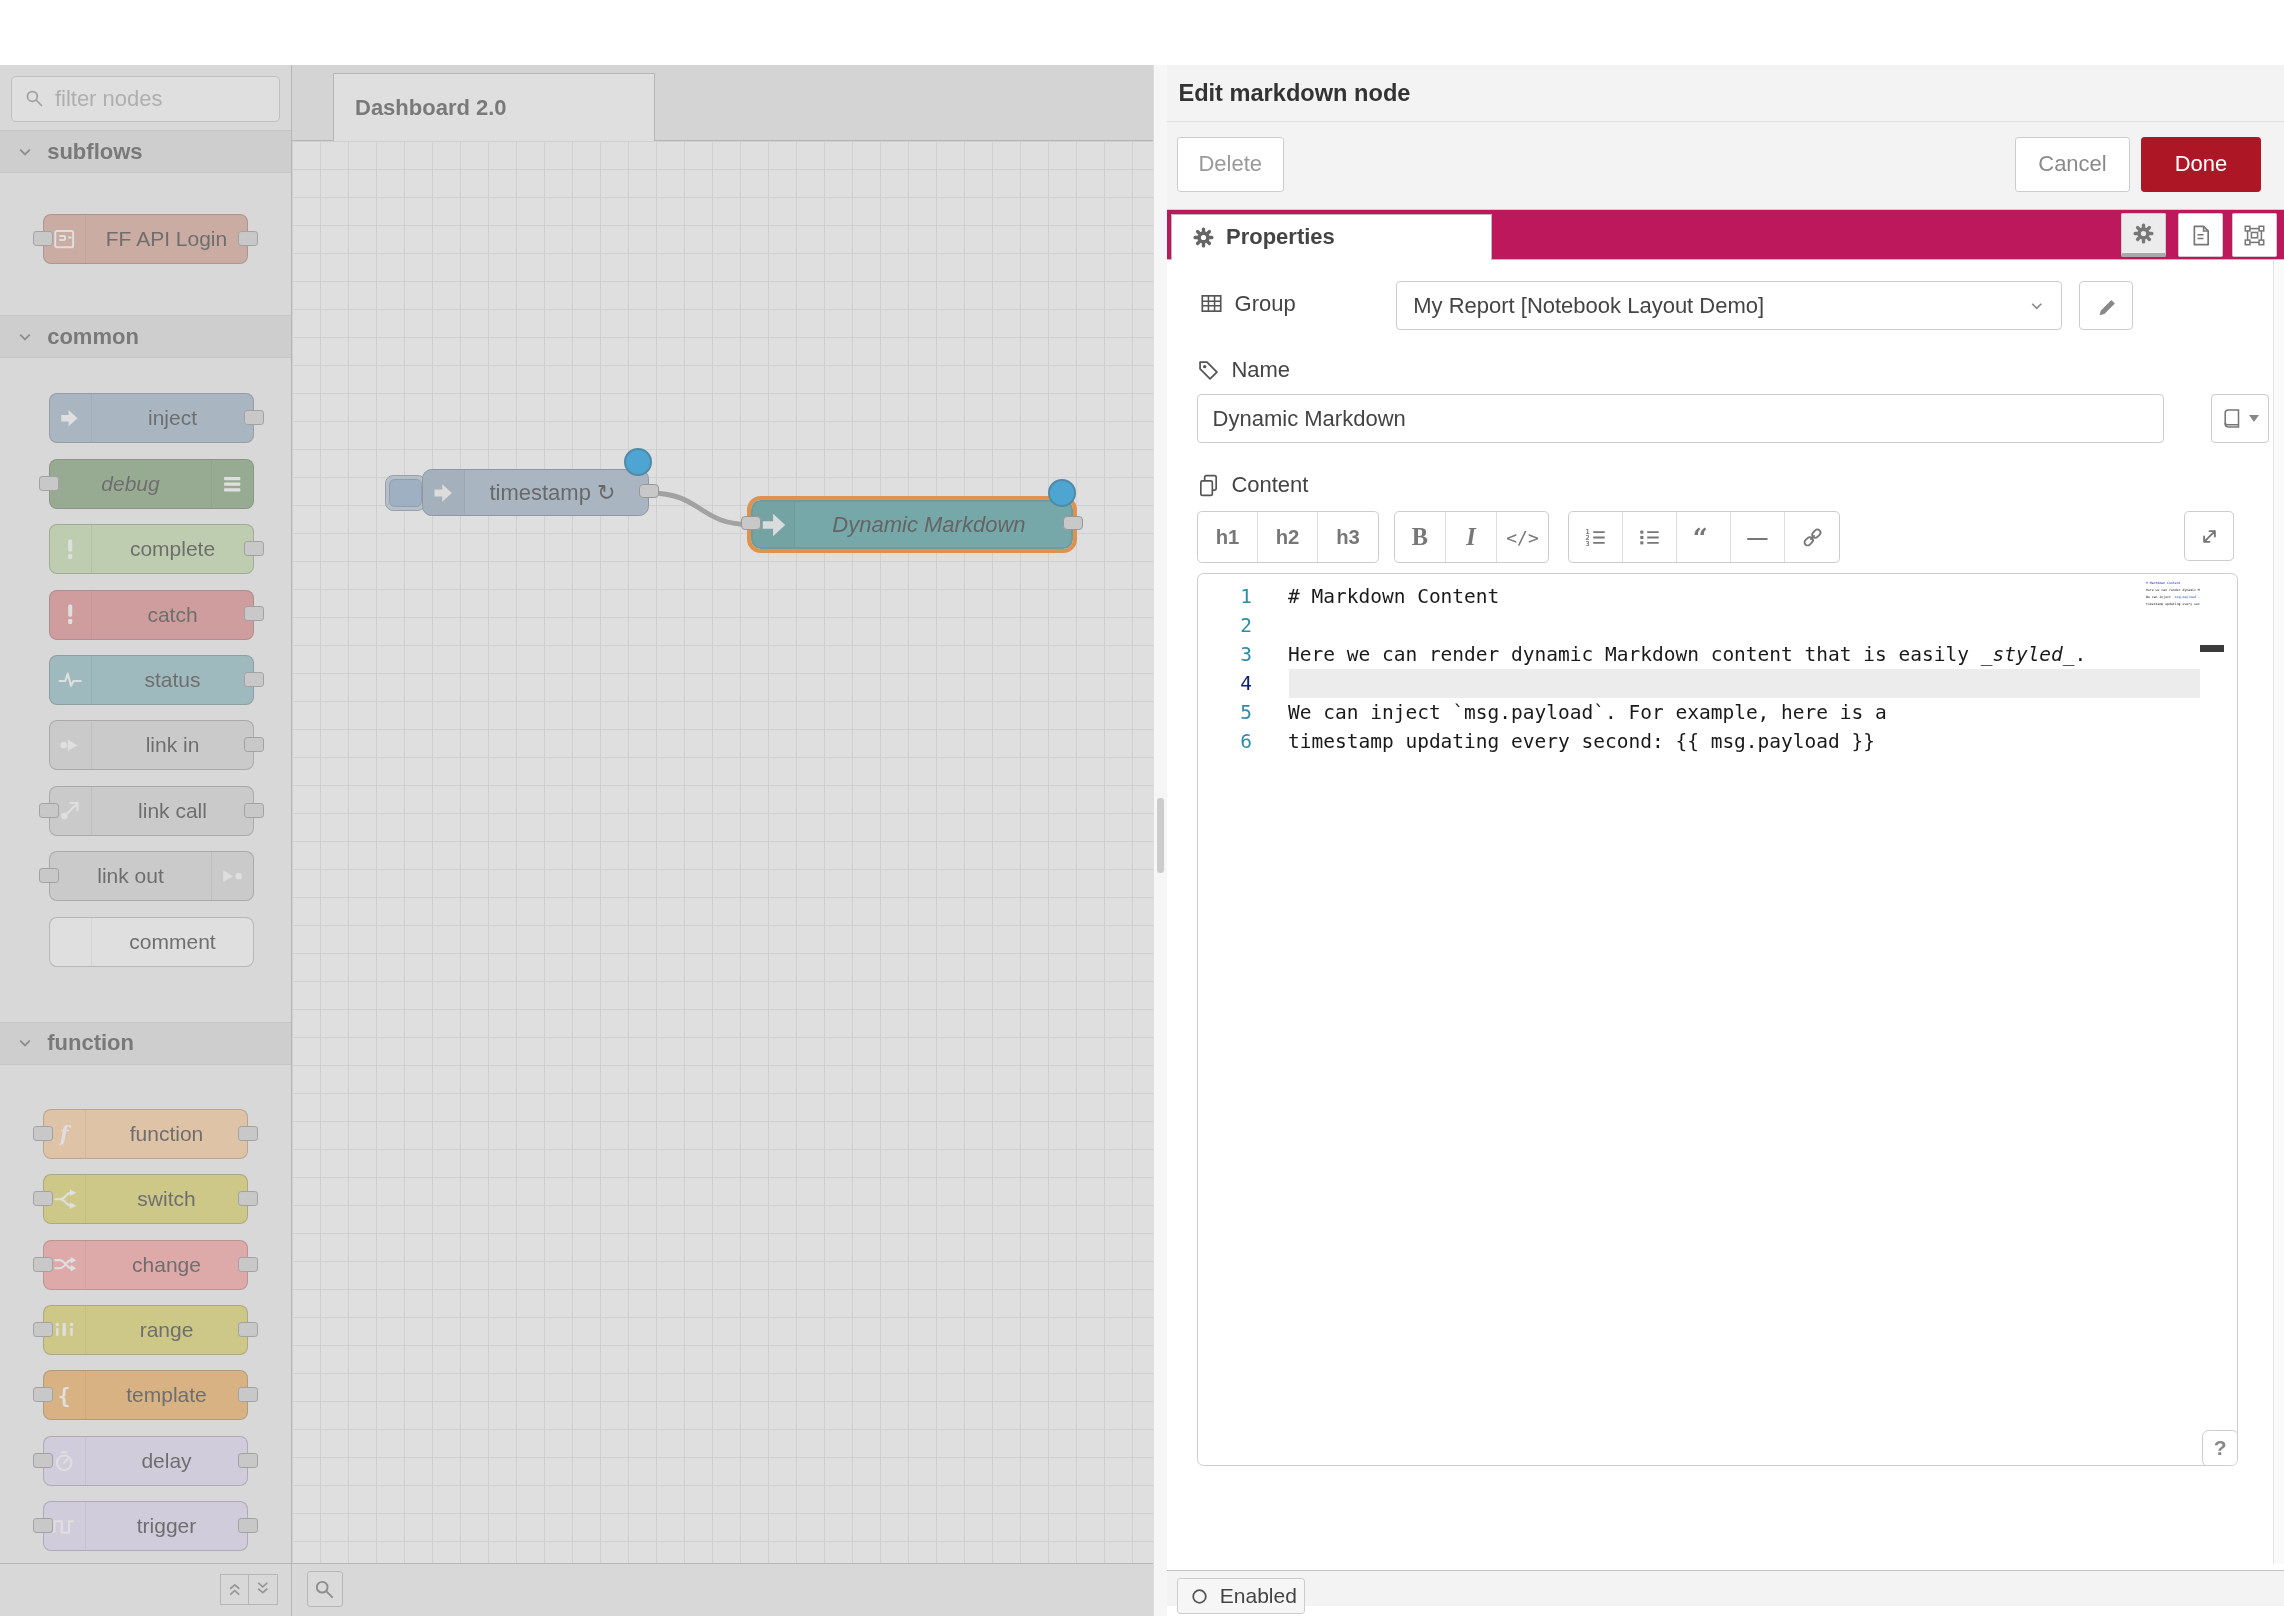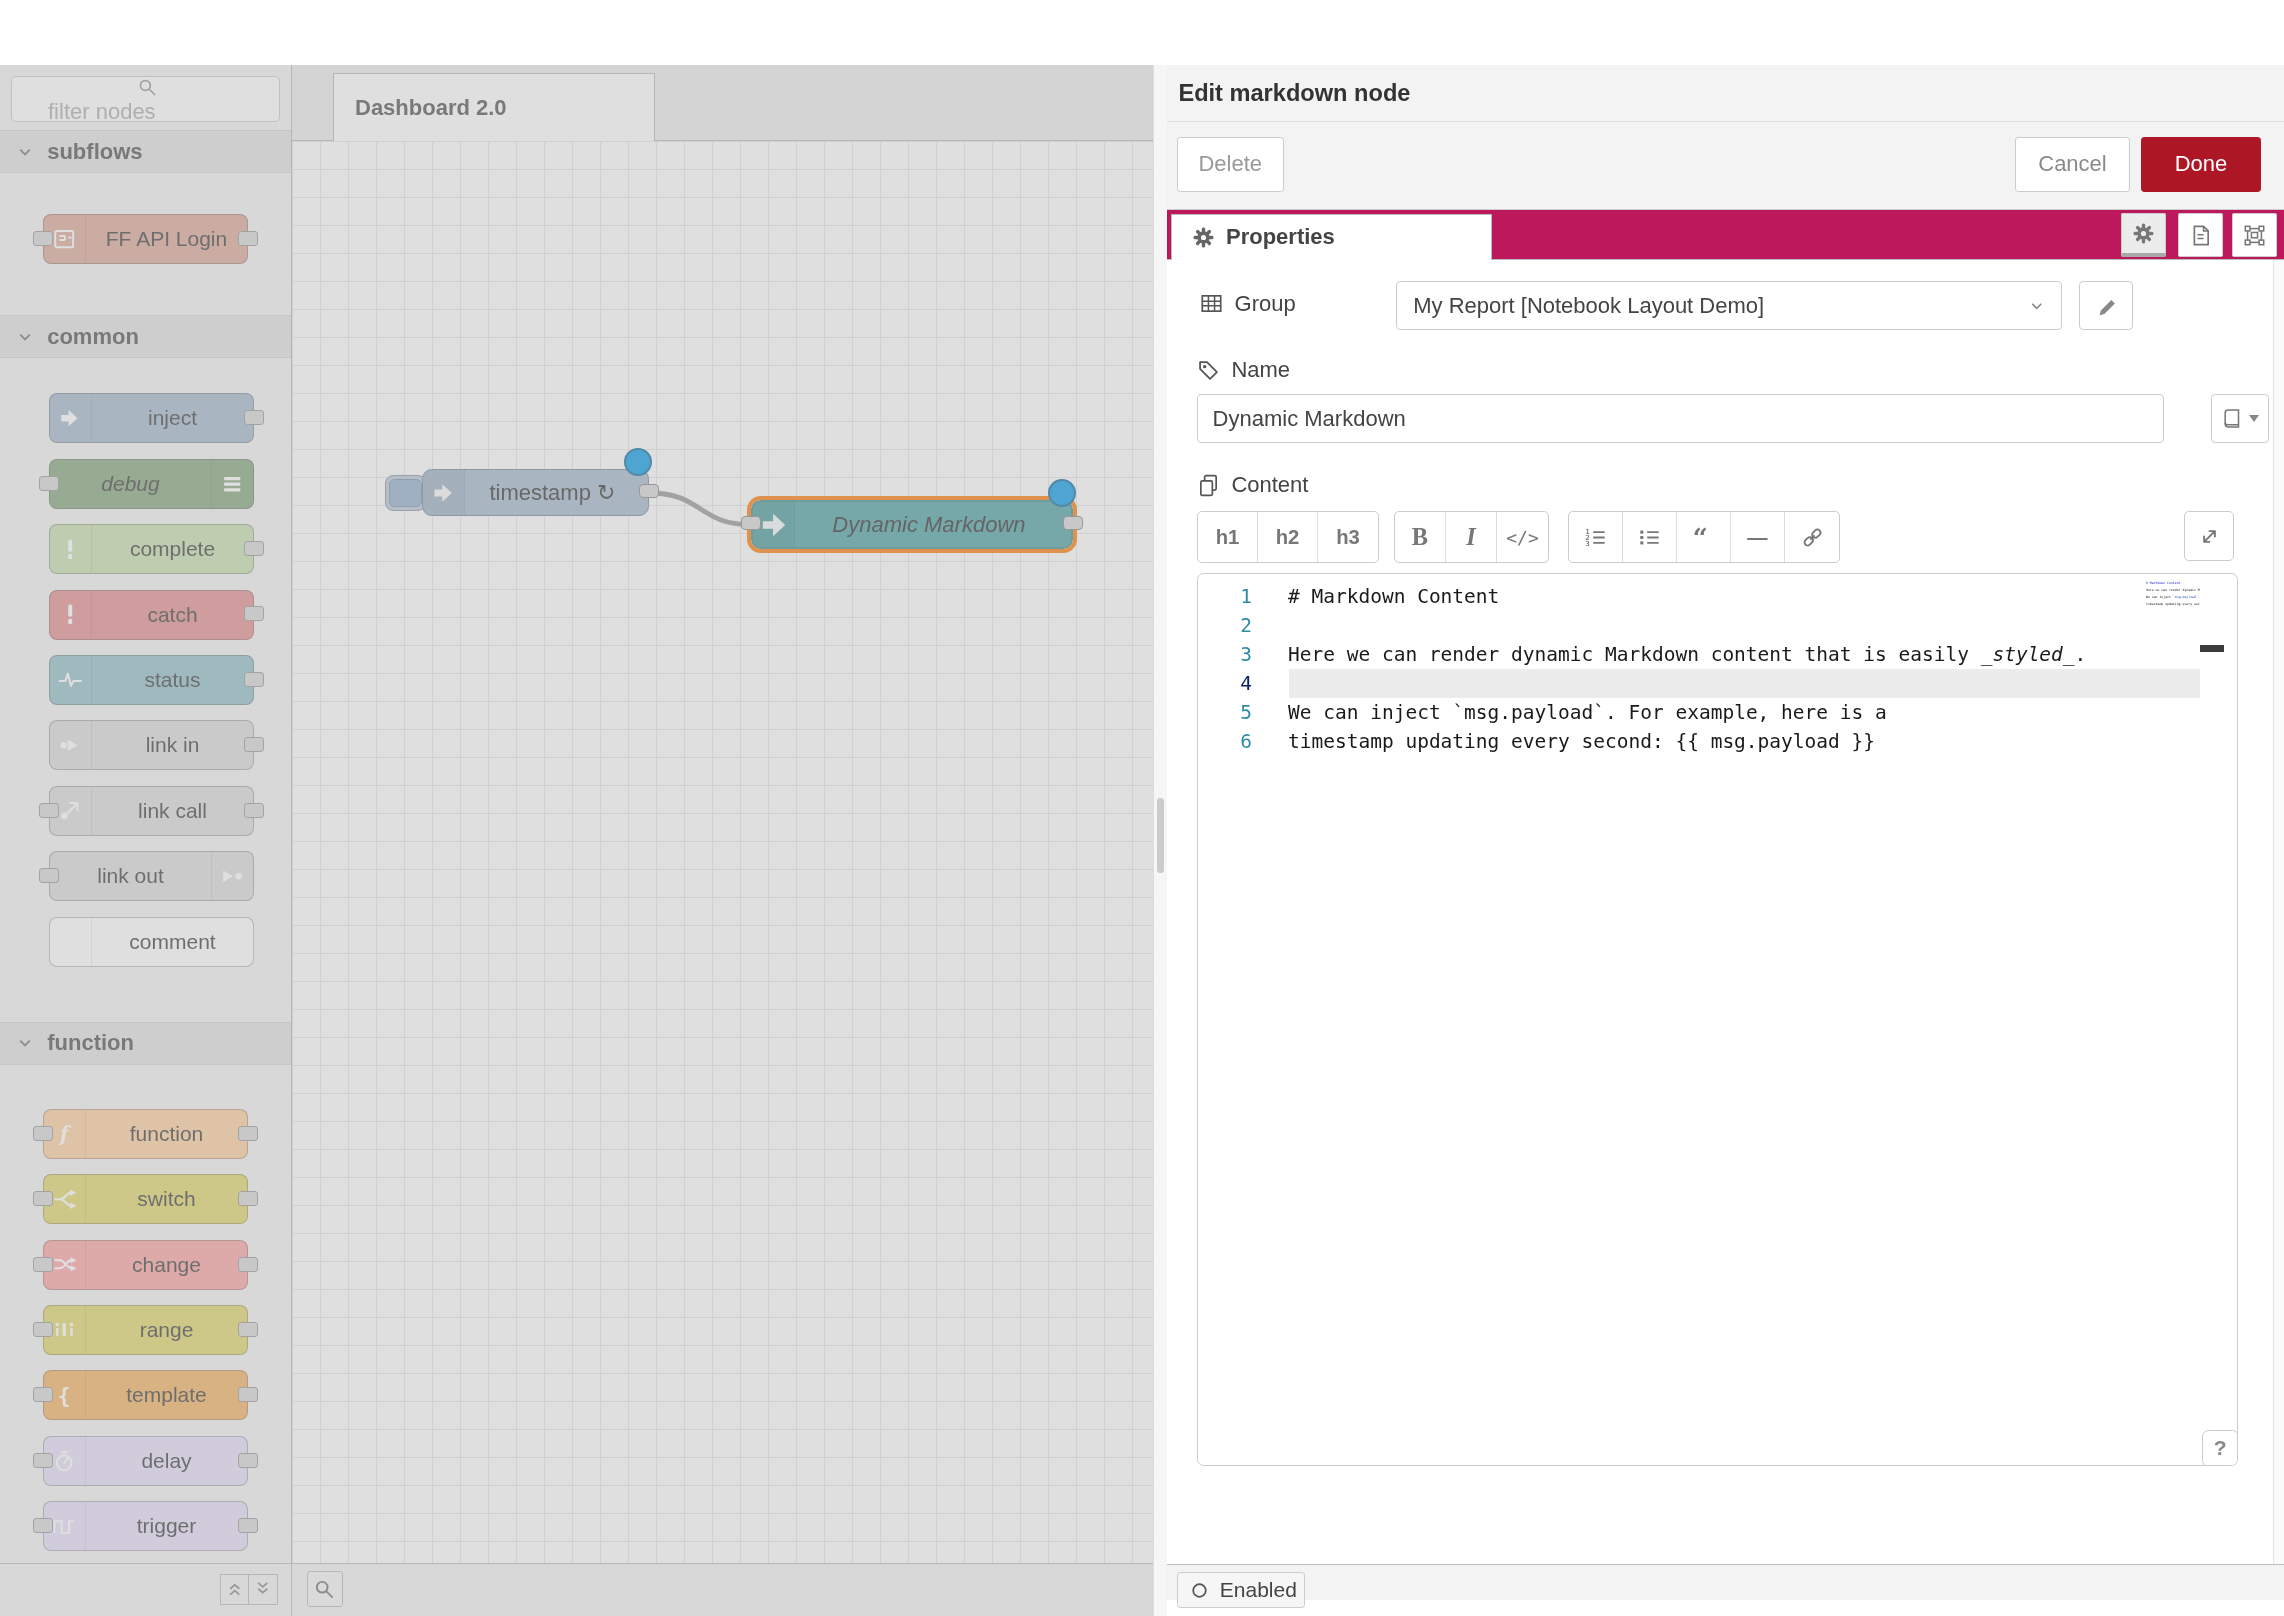--- a/index.html
+++ b/index.html
@@ -8,21 +8,21 @@
   
   #hdr{position:absolute;left:0;top:0;right:0;height:65px;background:#3d3d3d;z-index:60;display:flex;align-items:center;}
   #hdr .logo{margin-left:23px;}
   #hdr .app-title{color:#dcdcdc;font-size:25px;font-weight:500;margin-left:14.6px;letter-spacing:0.4px;}
   
   #left{position:absolute;left:0;top:65px;width:1153px;bottom:0;overflow:hidden;}
   #left::after{content:"";position:absolute;inset:0;background:rgba(175,175,175,.4);z-index:40;pointer-events:none;}
   
   #palette{position:absolute;left:0;top:0;bottom:0;width:292px;background:#f3f3f3;border-right:0.8px solid #bbb;box-sizing:border-box;}
   #pal-filter{position:absolute;left:0;top:0;height:65px;right:0;border-bottom:0.8px solid #ddd;background:#f3f3f3;}
-  #pal-filter .searchbox{position:absolute;left:11.4px;right:11.4px;top:10.6px;height:44px;background:#fff;border:0.8px solid #ccc;border-radius:4.9px;display:flex;align-items:center;color:#aaa;flex-direction:column;}
+  #pal-filter .searchbox{position:absolute;left:11.4px;right:11.4px;top:10.6px;height:44px;background:#fff;border:0.8px solid #ccc;border-radius:4.9px;display:flex;align-items:center;color:#aaa;}
   #pal-filter .searchbox .sicon{margin:0 8.1px 0 11.4px;color:#999;}
   #pal-filter input{border:0;outline:0;background:transparent;font-size:22px;color:#888;font-family:"Liberation Sans",sans-serif;width:195px;}
   #pal-filter input::placeholder{color:#b0b0b0;}
   #pal-body{position:absolute;left:0;right:0;top:65px;bottom:52px;overflow:hidden;background:#f3f3f3;}
   .pal-header{height:41px;background:#e3e3e3;border-top:0.8px solid #d6d6d6;border-bottom:0.8px solid #d6d6d6;display:flex;align-items:center;color:#555;}
   .pal-header .chev{margin:0 13px 0 16.2px;color:#777;}
   .pal-header .ptitle{font-weight:bold;font-size:22px;}
   .pal-items{padding:41px 0 36px 0;}
   #sec-common .pal-items{padding:35px 0 40px 12px;}
   #sec-function .pal-items{padding:44px 0 0 0;}
@@ -127,21 +127,21 @@
   .tok-code{color:#2a4fc0;}
   .tok-tpl{color:#c22525;}
   .tok-em{font-style:italic;}
   #minimap{position:absolute;right:37px;top:6.5px;width:54px;font-family:"DejaVu Sans Mono",monospace;font-size:3.2px;line-height:4.9px;color:#222;overflow:hidden;white-space:nowrap;}
   #minimap .mrow{margin-bottom:2.4px;overflow:hidden;}
   #minimap .mblue{color:#1414d6;}
   #minimap .mcode{color:#2a4fc0;}
   #scroll-dash{position:absolute;right:13px;top:71px;width:24.4px;height:7.3px;background:#3c3c3c;}
   #btn-editor-help{position:absolute;right:-1.6px;bottom:-1.6px;width:37px;height:37px;border:1.6px solid #ccc;border-radius:6.5px;background:#fff;box-sizing:border-box;display:flex;align-items:center;justify-content:center;color:#888;font-size:21px;font-weight:bold;}
   #panel-scroll-groove{position:absolute;right:0;top:195px;bottom:52px;width:9.7px;background:#fafafa;border-left:0.8px solid #e3e3e3;}
-  #panel-footer{position:absolute;left:0;right:0;bottom:16px;height:36px;background:#f3f3f3;border-top:0.8px solid #c0c0c0;box-sizing:border-box;}
+  #panel-footer{position:absolute;left:0;right:0;bottom:10px;height:36px;background:#f3f3f3;border-top:0.8px solid #c0c0c0;box-sizing:border-box;}
   #btn-enabled{position:absolute;left:9.7px;top:7.3px;height:36px;width:128px;border:0.8px solid #ccc;border-radius:3.2px;background:#f6f6f6;display:flex;align-items:center;box-sizing:border-box;color:#444;font-size:21px;}
   #btn-enabled .eicon{margin:0 9.7px 0 11.4px;color:#555;}
 </style>
 </head>
 <body>
 
 <div id="app">
 
 
   <div id="left">

